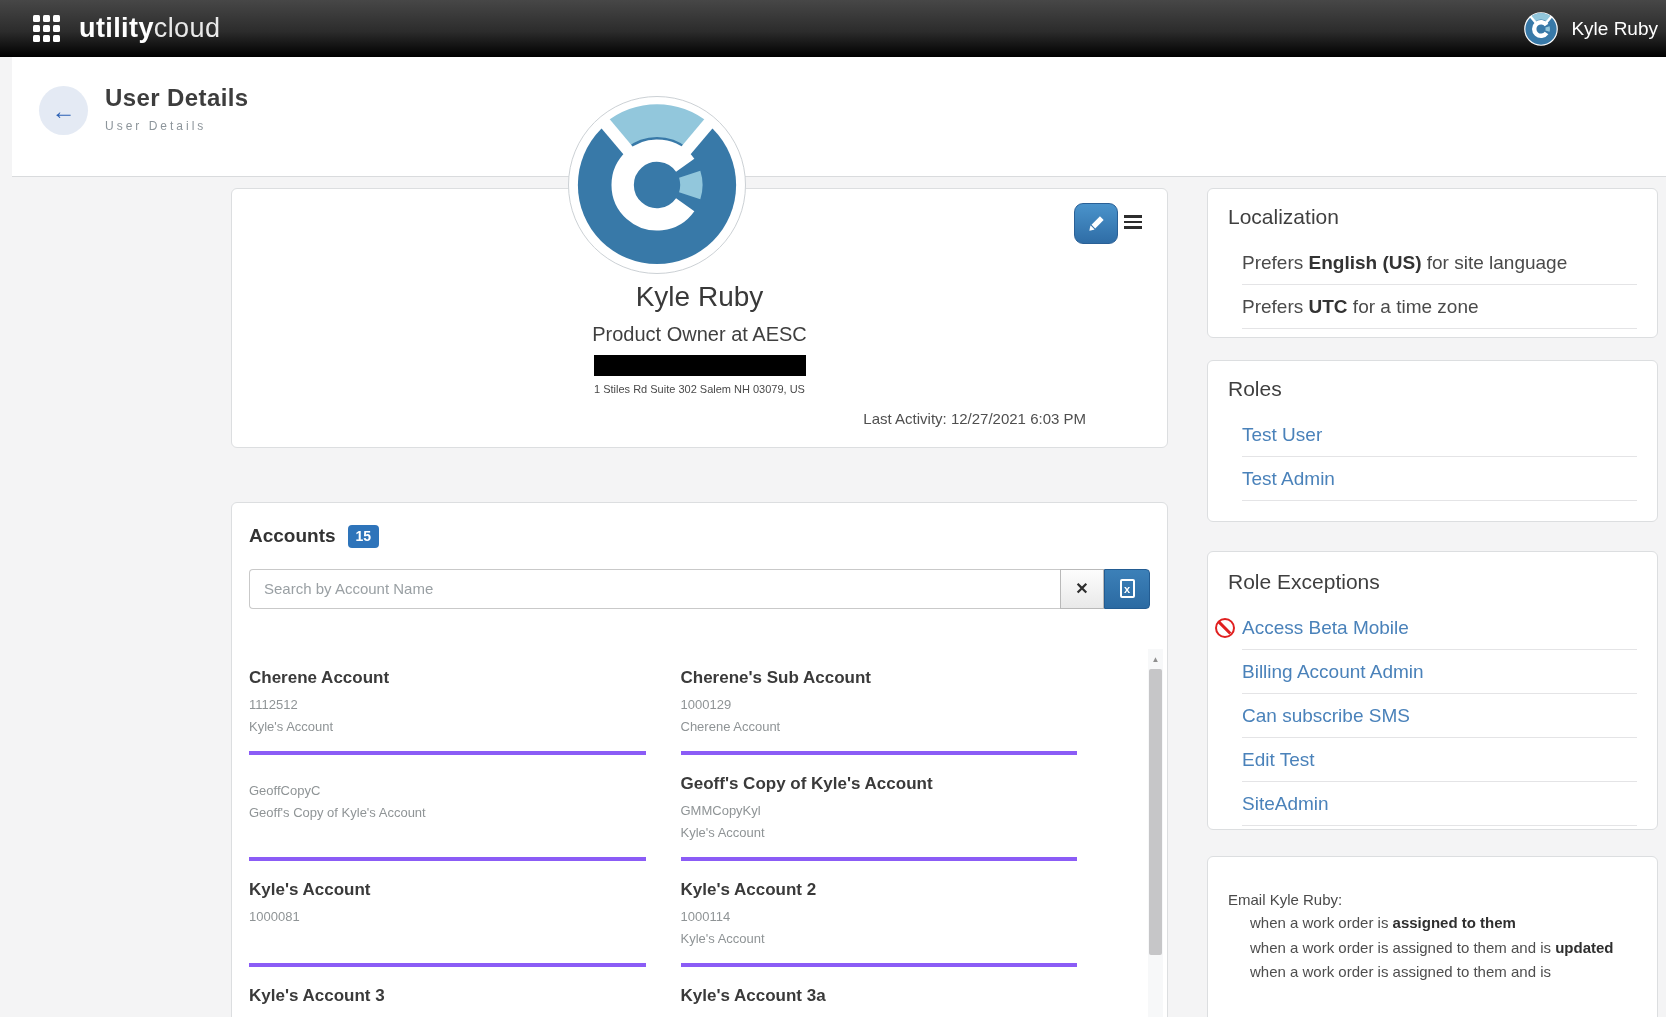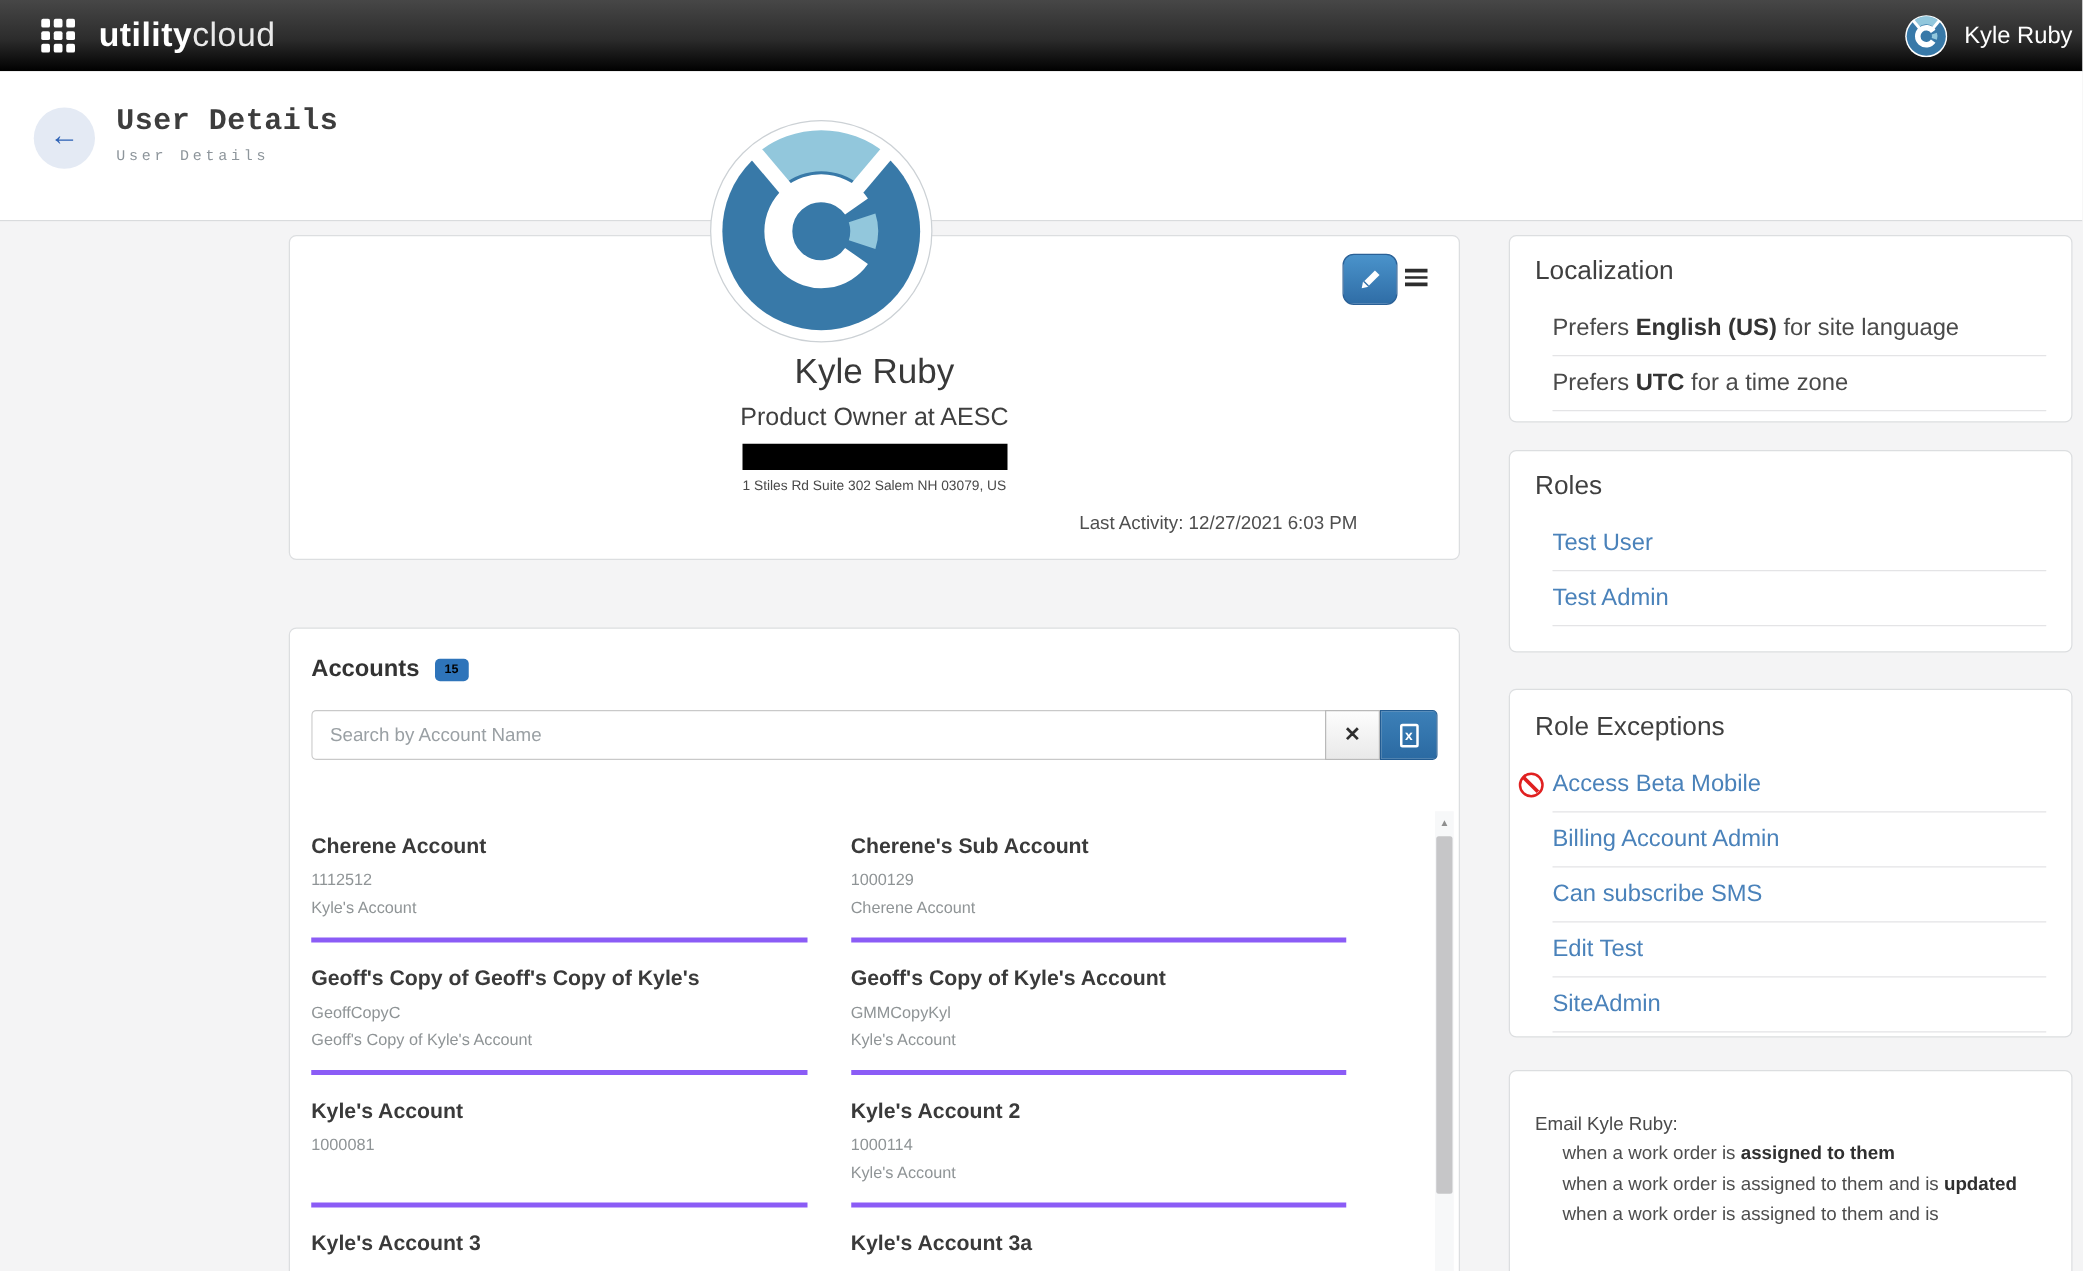--- a/index.html
+++ b/index.html
@@ -20,22 +20,22 @@
     grid-template-columns:repeat(3,1fr); grid-template-rows:repeat(3,1fr); gap:3px; }
   .grid-icon i { background:#fff; border-radius:1.5px; }
   .brand { margin-left:19px; font-size:27px; color:#fff; letter-spacing:.4px; line-height:1; }
   .brand .b1 { font-weight:700; }
   .brand .b2 { font-weight:400; color:#e9e9e9; }
   .nav-right { margin-left:auto; display:flex; align-items:center; gap:13px; padding-right:8px; }
   .nav-avatar { width:34px; height:34px; }
   .nav-user { color:#fff; font-size:19px; }
 
   
-  .page-header { position:absolute; top:57px; left:0; right:0; height:120px;
-    background:#fff; border-bottom:1px solid #d9dbdd;font-family:Liberation Mono, monospace; }
+  .page-header { position:absolute; top:57px; left:12px; right:0; height:120px;
+    background:#fff; border-bottom:1px solid #d9dbdd; }
   .back-btn { position:absolute; left:27px; top:29px; width:49px; height:49px;
     border-radius:50%; background:#e4eaf4; color:#2d62b5;
     display:flex; align-items:center; justify-content:center; cursor:pointer; }
   .back-btn::before { content:"\2190"; font-size:24px; font-weight:700; }
   .header-titles { position:absolute; left:93px; top:27px; }
   .page-title { font-size:24px; font-weight:600; color:#3d3d3d; letter-spacing:.4px; }
   .page-subtitle { margin-top:7px; font-size:12px; color:#8d959b; letter-spacing:3px; }
 
   
   .card { position:absolute; background:#fff; border:1px solid #dcdee0; border-radius:6px; }
@@ -55,21 +55,21 @@
   .profile-name { font-size:28px; color:#393939; }
   .profile-role { font-size:20px; color:#3f3f3f; margin-top:10px; }
   .redacted { width:212px; height:21px; background:#000; margin:9px auto 7px; }
   .profile-address { font-size:11px; color:#494949; }
   .last-activity { text-align:right; padding-right:81px; margin-top:15px; font-size:15px; color:#4f4f4f; }
 
   
   .accounts-card { left:231px; top:502px; width:937px; height:620px; overflow:hidden; }
   .accounts-head { padding:22px 0 0 17px; display:flex; align-items:center; gap:12px; }
   .accounts-title { font-size:19px; font-weight:700; color:#333; }
-  .badge { background:#2e74ba; color:#000000; font-size:10px; font-weight:700;
+  .badge { background:#2e74ba; color:#ffffff; font-size:14px; font-weight:700;
     border-radius:4px; padding:3px 8px; line-height:1.2; }
   .search-row { margin:21px 17px 0 17px; display:flex; height:40px; }
   .search-input { flex:1; border:1px solid #c9c9c9; border-right:none;
     border-radius:4px 0 0 4px; padding:4px 14px; font-size:15px; color:#444; outline:none;
     font-family:inherit; }
   .search-input::placeholder { color:#9aa0a4; }
   .clear-btn { width:44px; border:1px solid #b9b9b9; cursor:pointer;
     background:linear-gradient(180deg,#fdfdfd,#e9e9e9); color:#2e2e2e; }
   .clear-btn::before { content:"\2715"; font-size:16px; font-weight:700; }
   .excel-btn { width:46px; border:1px solid #235c92; border-radius:0 4px 4px 0; cursor:pointer;
@@ -199,21 +199,20 @@
       <div class="acc-name">Cherene Account</div>
       <div class="acc-code">1112512</div>
       <div class="acc-parent">Kyle's Account</div>
     </div>
     <div class="acc-item">
       <div class="acc-name">Cherene's Sub Account</div>
       <div class="acc-code">1000129</div>
       <div class="acc-parent">Cherene Account</div>
     </div>
     <div class="acc-item">
-      <div class="acc-name">Geoff's Copy of Geoff's Copy of Kyle's</div>
       <div class="acc-code">GeoffCopyC</div>
       <div class="acc-parent">Geoff's Copy of Kyle's Account</div>
     </div>
     <div class="acc-item">
       <div class="acc-name">Geoff's Copy of Kyle's Account</div>
       <div class="acc-code">GMMCopyKyl</div>
       <div class="acc-parent">Kyle's Account</div>
     </div>
     <div class="acc-item">
       <div class="acc-name">Kyle's Account</div>

